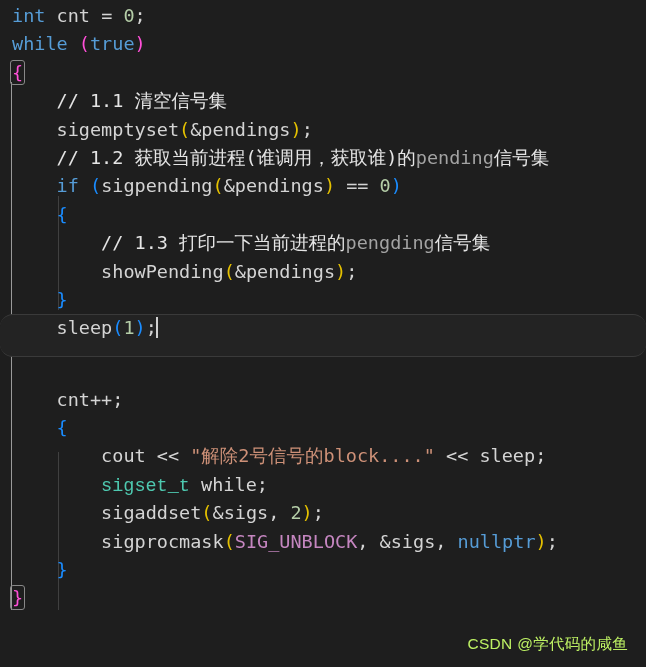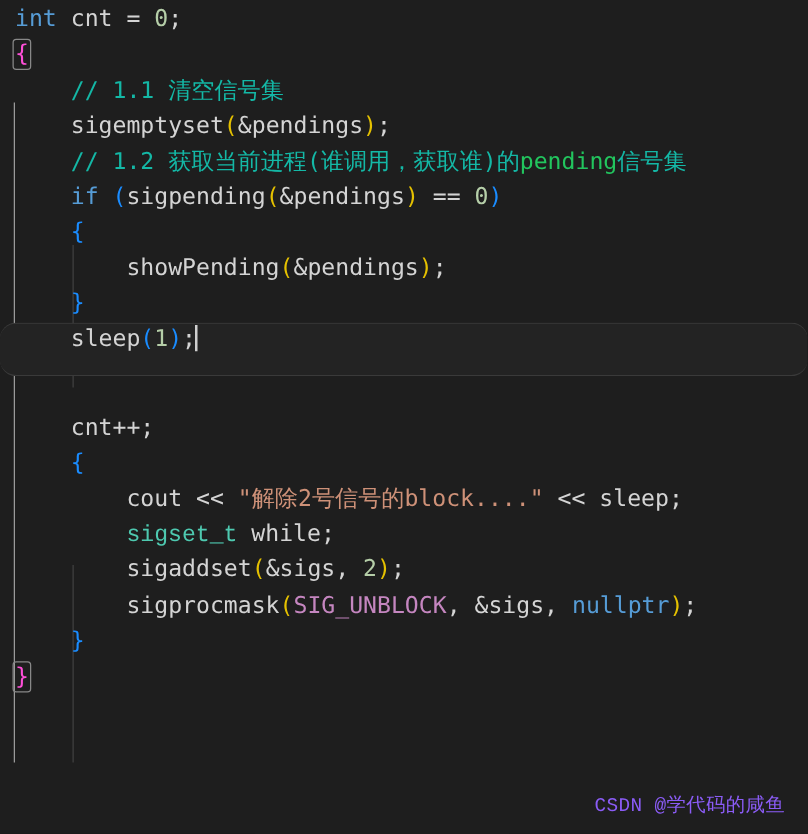--- a/index.html
+++ b/index.html
@@ -41,22 +41,22 @@
     border-bottom: 1px solid #3a3a3a;
     height: 43px;
     line-height: 26.4px;
     border-radius: 13px;
   }
 
   
   .kw    { color: #569cd6; }   
   .num   { color: #b5cea8; }   
   .str   { color: #ce9178; }   
-  .cmt   { color: #14b8a6; }   
-  .cmt-a { color: #22c55e; }   
+  .cmt   { color: #e5e5e5; }   
+  .cmt-a { color: #a3a3a3; }   
   .typ   { color: #4ec9b0; font-family: Liberation Mono, monospace; }   
   .mac   { color: #c586c0; text-align: center; }   
   .fn    { color: #d4d4d4; }   
   .pun   { color: #d4d4d4; }   
   .b0    { color: #ff4fd8; }   
   .b1    { color: #1a8cff; }   
   .b2    { color: #e5c100; }   
 
   
   .brmatch {
@@ -82,51 +82,53 @@
     background: #cfcfcf;
     vertical-align: -4px;
     margin-left: -1px;
   }
 
   
   #watermark {
     position: absolute;
     right: 18px;
     bottom: 12px;
-    color: #8b5cf6;
-    font-family: Liberation Mono, monospace;
+    color: #bef264;
+    font-family: Liberation Sans, sans-serif;
     font-size: 15.5px;
     letter-spacing: 0.3px;
     white-space: nowrap;
   }
 </style>
 </head>
 <body>
 
 <div id="editor">
 
   <div class="guide active" style="left:11px; top:82px; height:528px;"></div>
   <div class="guide" style="left:58px; top:196px; height:114px;"></div>
   <div class="guide" style="left:58px; top:452px; height:158px;"></div>
 
   <div class="code-line"><span class="kw">int</span> <span class="fn">cnt</span> <span class="pun">=</span> <span class="num">0</span><span class="pun">;</span></div>
 
+  <div class="code-line"><span class="kw">while</span> <span class="b0">(</span><span class="kw">true</span><span class="b0">)</span></div>
 
   <div class="code-line"><span class="b0 brmatch">{</span></div>
 
   <div class="code-line">    <span class="cmt">// 1.1 清空信号集</span></div>
 
   <div class="code-line">    <span class="fn">sigemptyset</span><span class="b2">(</span><span class="fn">&amp;pendings</span><span class="b2">)</span><span class="pun">;</span></div>
 
   <div class="code-line">    <span class="cmt">// 1.2 获取当前进程(谁调用，获取谁)的</span><span class="cmt-a">pending</span><span class="cmt">信号集</span></div>
 
   <div class="code-line">    <span class="kw">if</span><span> </span><span class="b1">(</span><span class="fn">sigpending</span><span class="b2">(</span><span class="fn">&amp;pendings</span><span class="b2">)</span><span class="pun"> == </span><span class="num">0</span><span class="b1">)</span></div>
 
   <div class="code-line">    <span class="b1">{</span></div>
 
+  <div class="code-line">        <span class="cmt">// 1.3 打印一下当前进程的</span><span class="cmt-a">pengding</span><span class="cmt">信号集</span></div>
 
   <div class="code-line">        <span class="fn">showPending</span><span class="b2">(</span><span class="fn">&amp;pendings</span><span class="b2">)</span><span class="pun">;</span></div>
 
   <div class="code-line">    <span class="b1">}</span></div>
 
   <div class="code-line current">    <span class="fn">sleep</span><span class="b1">(</span><span class="num">1</span><span class="b1">)</span><span class="pun">;</span><span class="caret"></span></div>
 
   <div class="code-line"> </div>
 
   <div class="code-line">    <span class="fn">cnt</span><span class="pun">++</span><span class="pun">;</span></div>

